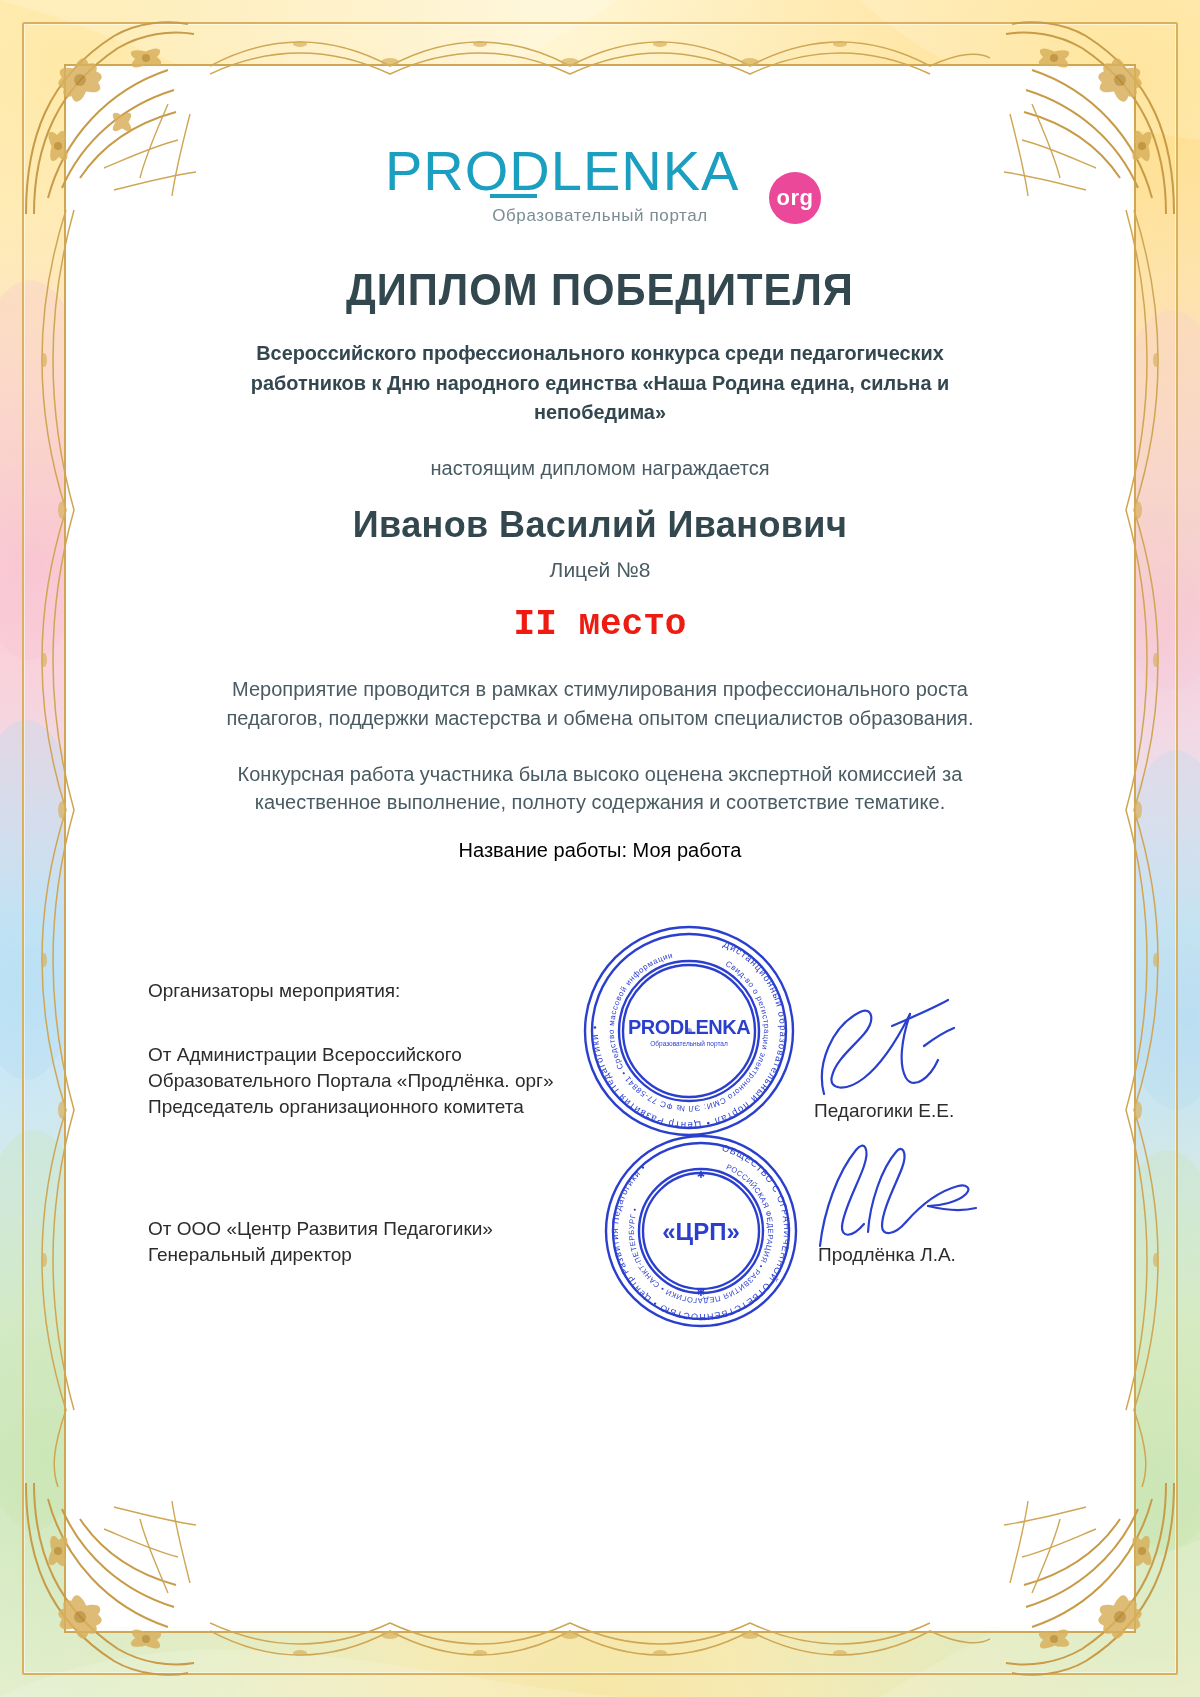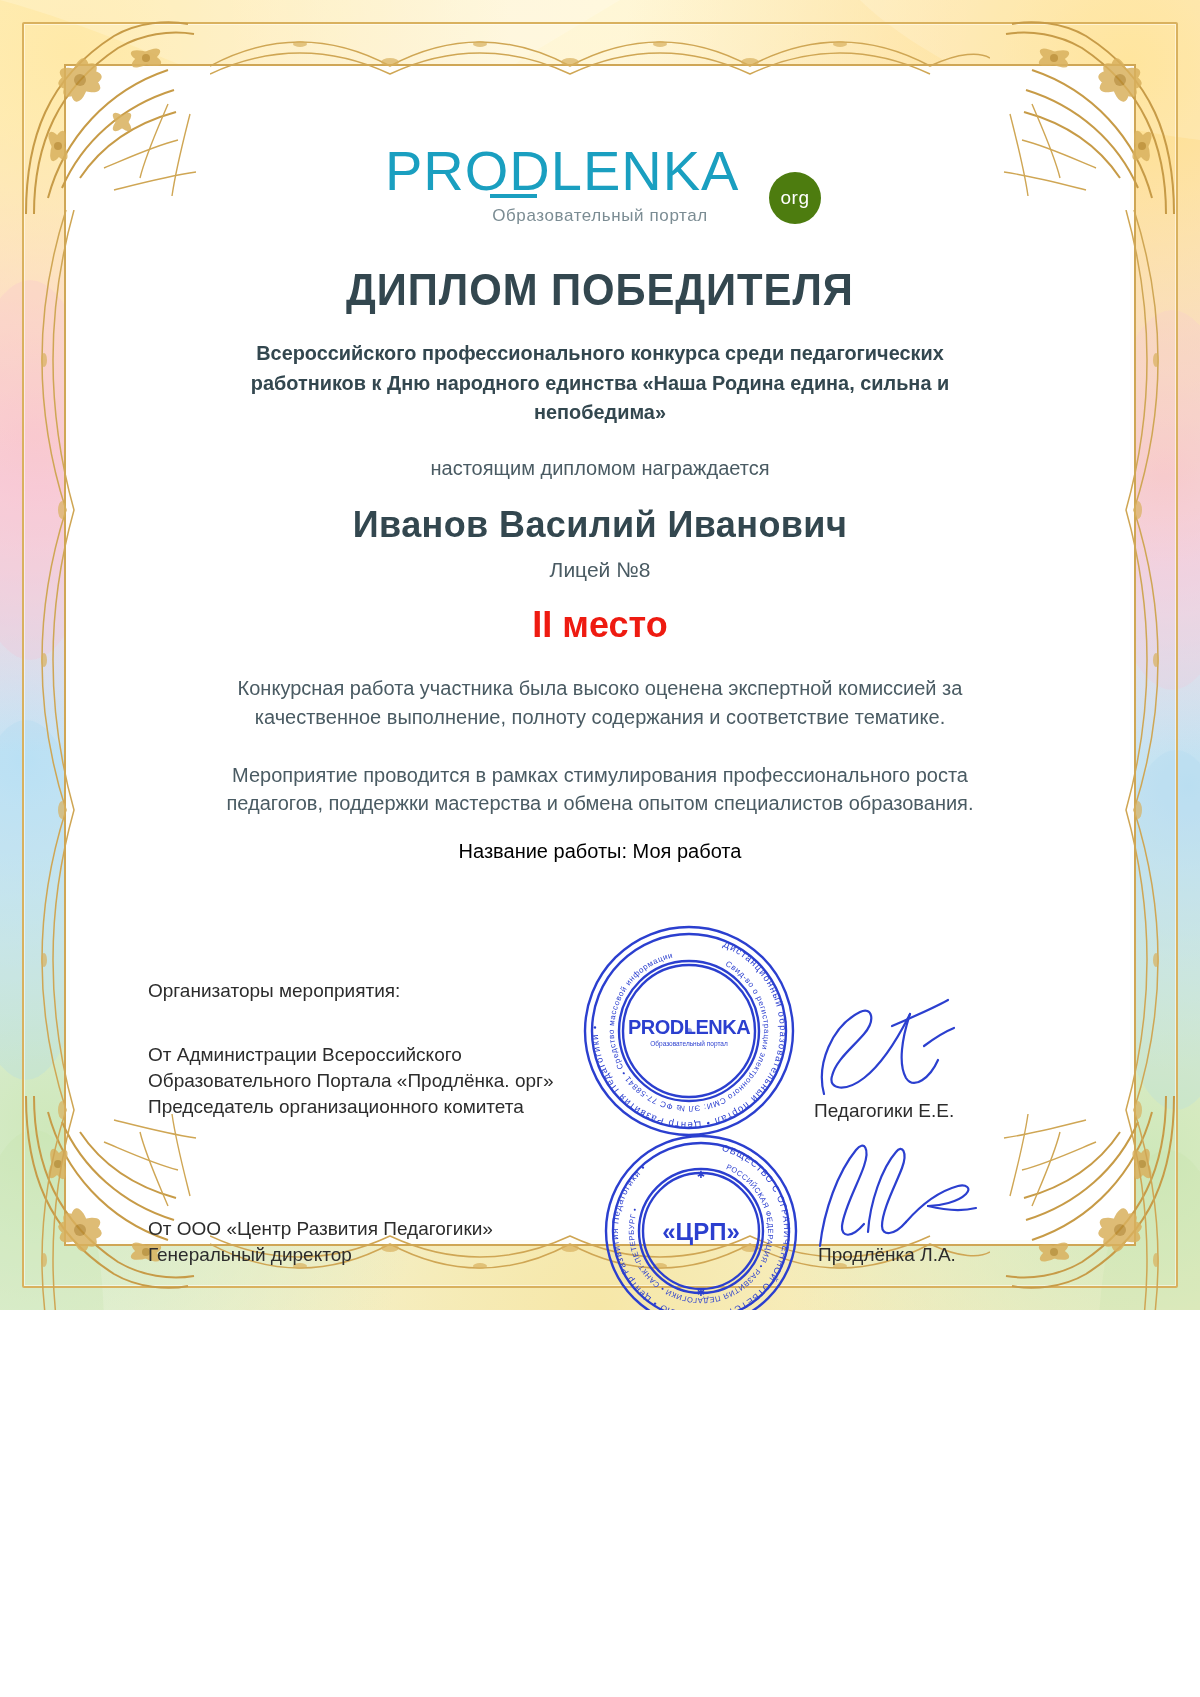--- a/index.html
+++ b/index.html
@@ -2,21 +2,21 @@
 <html><head>
 <meta charset="utf-8">
 <style>
   html,body{margin:0;padding:0;}
   body{
     width:1200px;height:1697px;
     font-family:"Liberation Sans",sans-serif;
     background:#fff;overflow:hidden;
   }
   .page{
-    position:relative;width:1200px;height:1310px;overflow:hidden;
+    position:relative;width:1200px;height:1697px;overflow:hidden;
     background:#fdfbf2;
   }
   
   .bg-base{
     position:absolute;inset:0;
     background:
       radial-gradient(circle at 6% 4%, #ffe9a8 0%, rgba(255,233,168,0) 26%),
       radial-gradient(circle at 94% 5%, #ffe08a 0%, rgba(255,224,138,0) 30%),
       radial-gradient(circle at 3% 33%, #f9c8d4 0%, rgba(249,200,212,0) 22%),
       radial-gradient(circle at 97% 36%, #f7c9d8 0%, rgba(247,201,216,0) 20%),
@@ -65,23 +65,24 @@
   }
   .logo-wrap{
     margin-top:42px;position:relative;width:430px;height:96px;
   }
   .logo-sub{
     position:absolute;left:0;right:0;top:68px;text-align:center;
     font-size:17px;color:#7b8c93;letter-spacing:.6px;
   }
   .org-badge{
     position:absolute;right:-6px;top:34px;width:52px;height:52px;border-radius:50%;
-    background:#4d7c0f;color:#fff;font-size:19px;
+    background:#ec4899;color:#fff;font-size:22px;
     display:flex;align-items:center;justify-content:center;
     letter-spacing:.5px;
+    font-weight:bold;
   }
   h1.title{
     margin:30px 0 0;font-size:45px;font-weight:bold;color:#33474f;
     letter-spacing:1px;text-align:center;
     transform:scaleX(.93);
   }
   .subtitle{
     margin:22px auto 0;max-width:800px;text-align:center;
     font-size:20.5px;font-weight:bold;color:#33474f;line-height:1.45;
     transform:scaleX(.97);
@@ -90,21 +91,21 @@
     margin-top:30px;font-size:20px;color:#4a5b63;text-align:center;
   }
   .recipient{
     margin-top:24px;font-size:36px;font-weight:bold;color:#33474f;
     text-align:center;letter-spacing:.4px;
   }
   .org-line{
     margin-top:12px;font-size:21px;color:#4a5b63;text-align:center;
   }
   .place{
-    margin-top:22px;font-size:36px;font-weight:bold;color:#ee1b11;text-align:center;
+    margin-top:22px;font-size:36px;font-weight:bold;color:#ee1b11;text-align:center;font-family:Liberation Mono, monospace;
   }
   .para{
     margin:28px auto 0;max-width:820px;text-align:center;
     font-size:20px;color:#4a5b63;line-height:1.42;
   }
   .para.second{margin-top:30px;}
   .work-title{
     margin-top:22px;font-size:20px;color:#000000;text-align:right;
   }
   .date-line{
@@ -350,23 +351,23 @@
     <div class="subtitle">Всероссийского профессионального конкурса среди педагогических работников к Дню народного единства «Наша Родина едина, сильна и непобедима»</div>
 
     <div class="awarded">настоящим дипломом награждается</div>
 
     <div class="recipient">Иванов Василий Иванович</div>
 
     <div class="org-line">Лицей №8</div>
 
     <div class="place">II место</div>
 
+    <div class="para second">Мероприятие проводится в рамках стимулирования профессионального роста педагогов, поддержки мастерства и обмена опытом специалистов образования.</div>
+
     <div class="para">Конкурсная работа участника была высоко оценена экспертной комиссией за качественное выполнение, полноту содержания и соответствие тематике.</div>
-
-    <div class="para second">Мероприятие проводится в рамках стимулирования профессионального роста педагогов, поддержки мастерства и обмена опытом специалистов образования.</div>
 
     <div class="work-title">Название работы: Моя работа</div>
 
 
     <div class="signblock">
 
       <div class="sig-label organizers">Организаторы мероприятия:</div>
 
       <div class="sig-label admin" style="white-space:pre-line">От Администрации Всероссийского
 Образовательного Портала «Продлёнка. орг»

